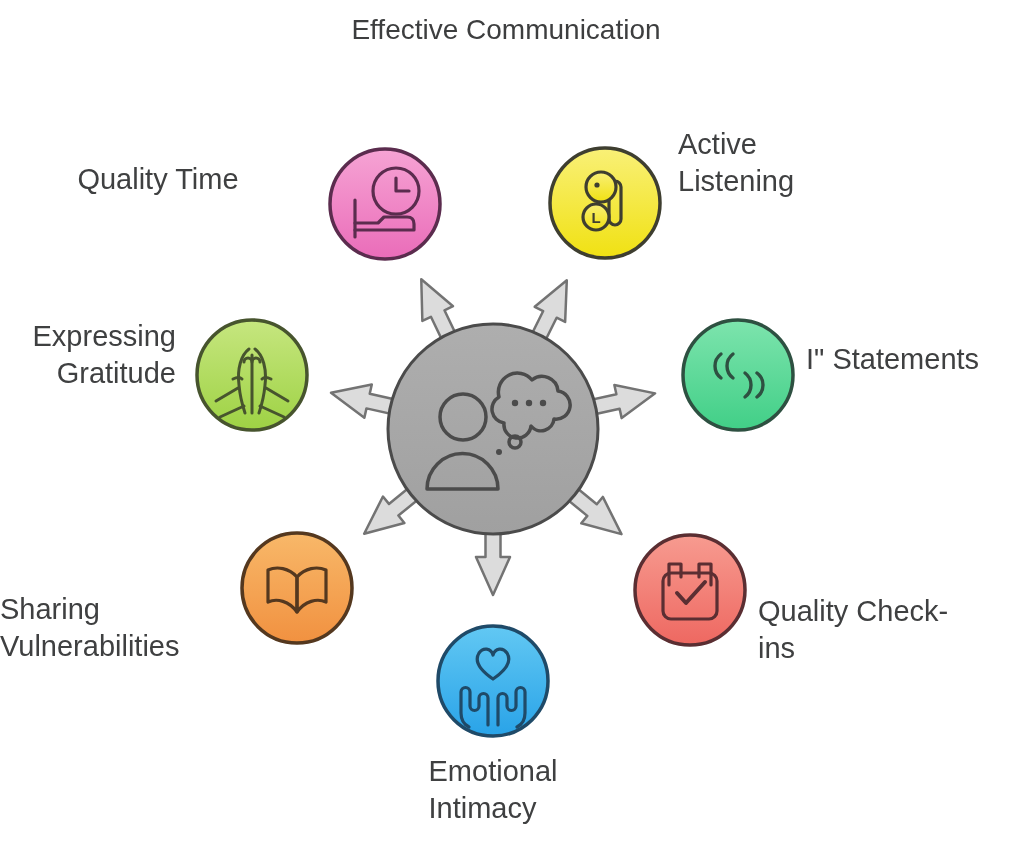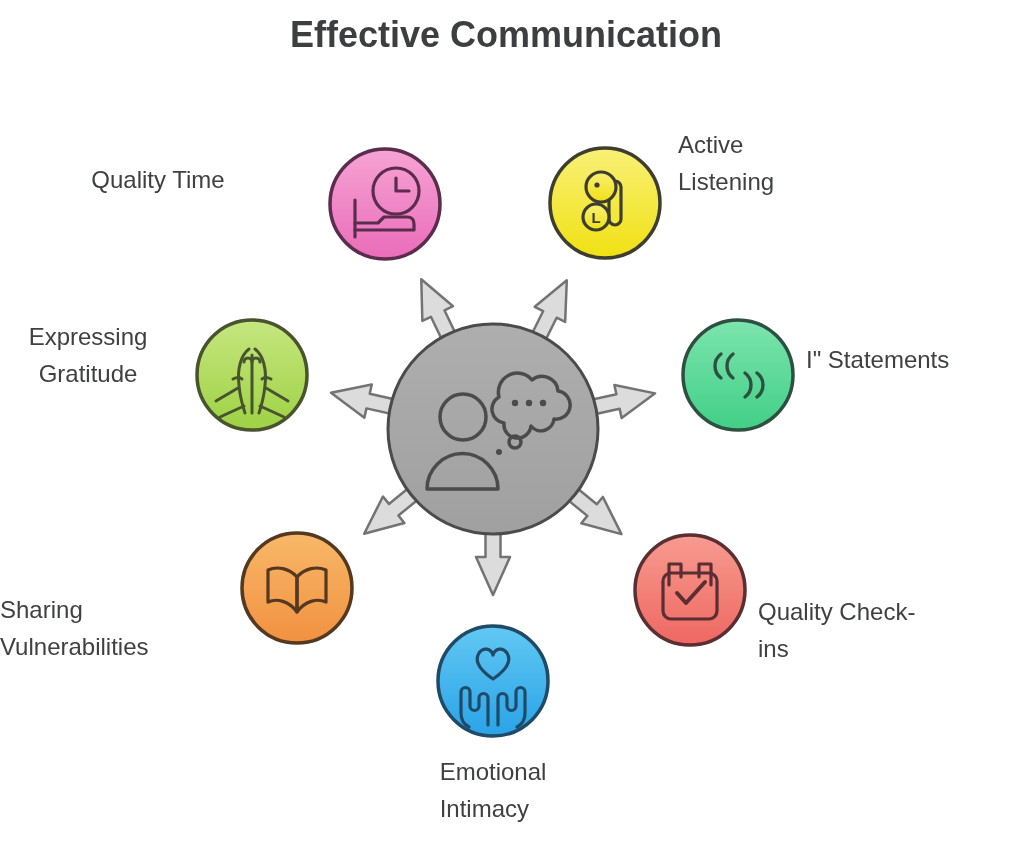--- a/index.html
+++ b/index.html
@@ -3,29 +3,29 @@
 <meta charset="utf-8">
 <style>
   html, body { margin:0; padding:0; background:#ffffff; }
   #stage {
     position:relative; width:1024px; height:844px; background:#ffffff;
     font-family:"Liberation Sans", sans-serif; overflow:hidden;
   }
   #stage svg { position:absolute; left:0; top:0; }
   .title {
     position:absolute; left:506px; top:14px; transform:translateX(-50%);
-    font-size:36px; font-weight:700; color:#3d3e3f; white-space:nowrap;
+    font-size:28px; font-weight:400; color:#3d3e3f; white-space:nowrap;
   }
   .label {
-    position:absolute; font-size:24px; line-height:37px; color:#3f4041;
+    position:absolute; font-size:29px; line-height:37px; color:#3f4041;
     white-space:pre-line;
   }
   .label.qt { left:0;     top:161px; width:316px; text-align:center; }
   .label.al { left:678px; top:126px; }
-  .label.eg { left:0;     top:318px; width:176px; text-align:center; }
+  .label.eg { left:0;     top:318px; width:176px; text-align:right; }
   .label.is { left:806px; top:341px; }
   .label.sv { left:0;     top:591px; width:237px; text-align:left; }
   .label.rc { left:758px; top:593px; }
   .label.ei { left:493px; top:753px; transform:translateX(-50%); text-align:left; }
   .badge-letter { font-family:"Liberation Sans", sans-serif; font-size:15px; font-weight:bold; }
 </style>
 </head>
 <body>
 
 <div id="stage">

